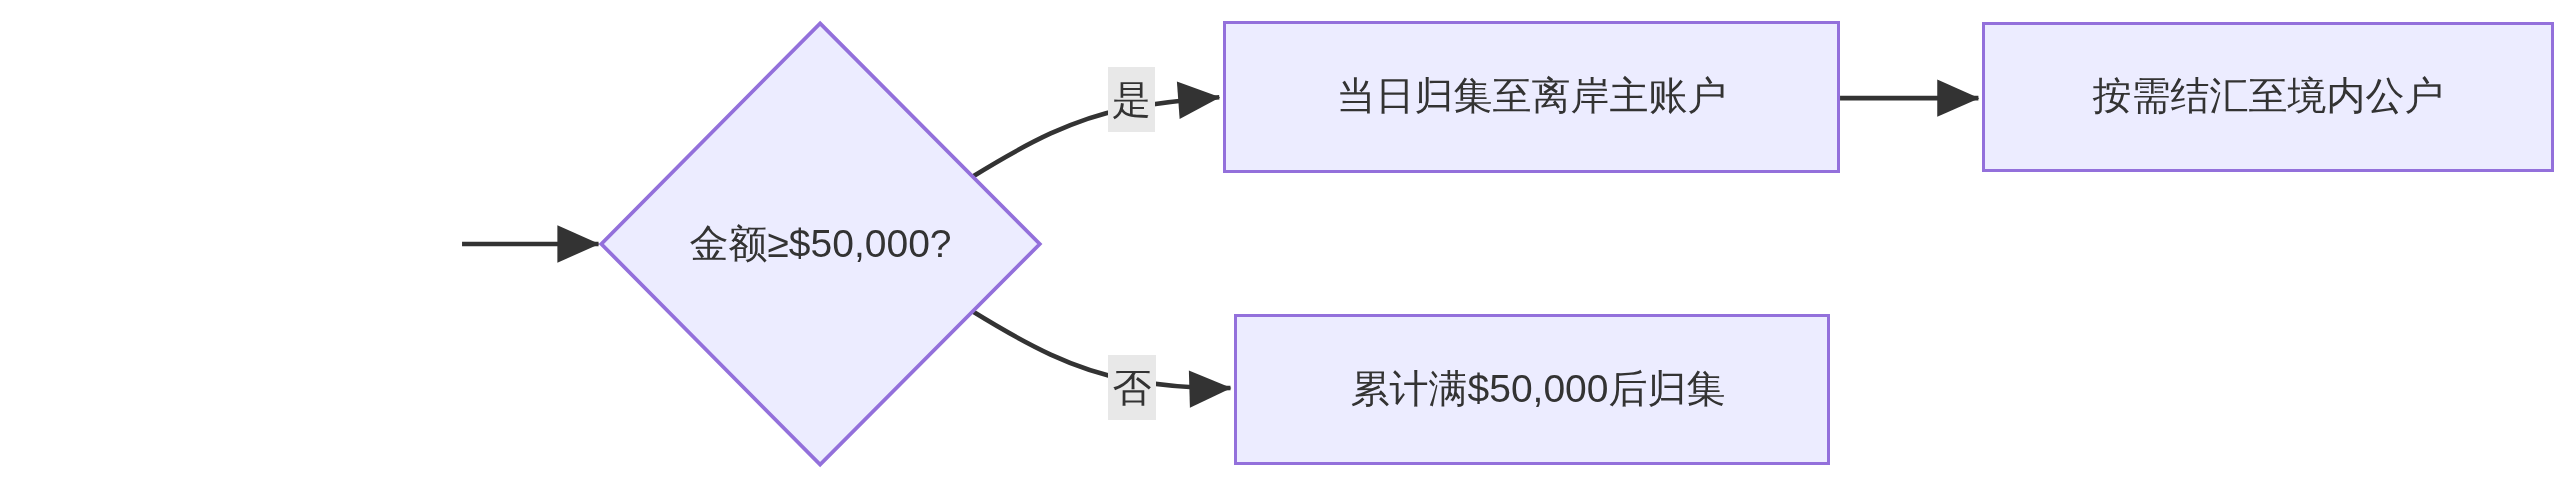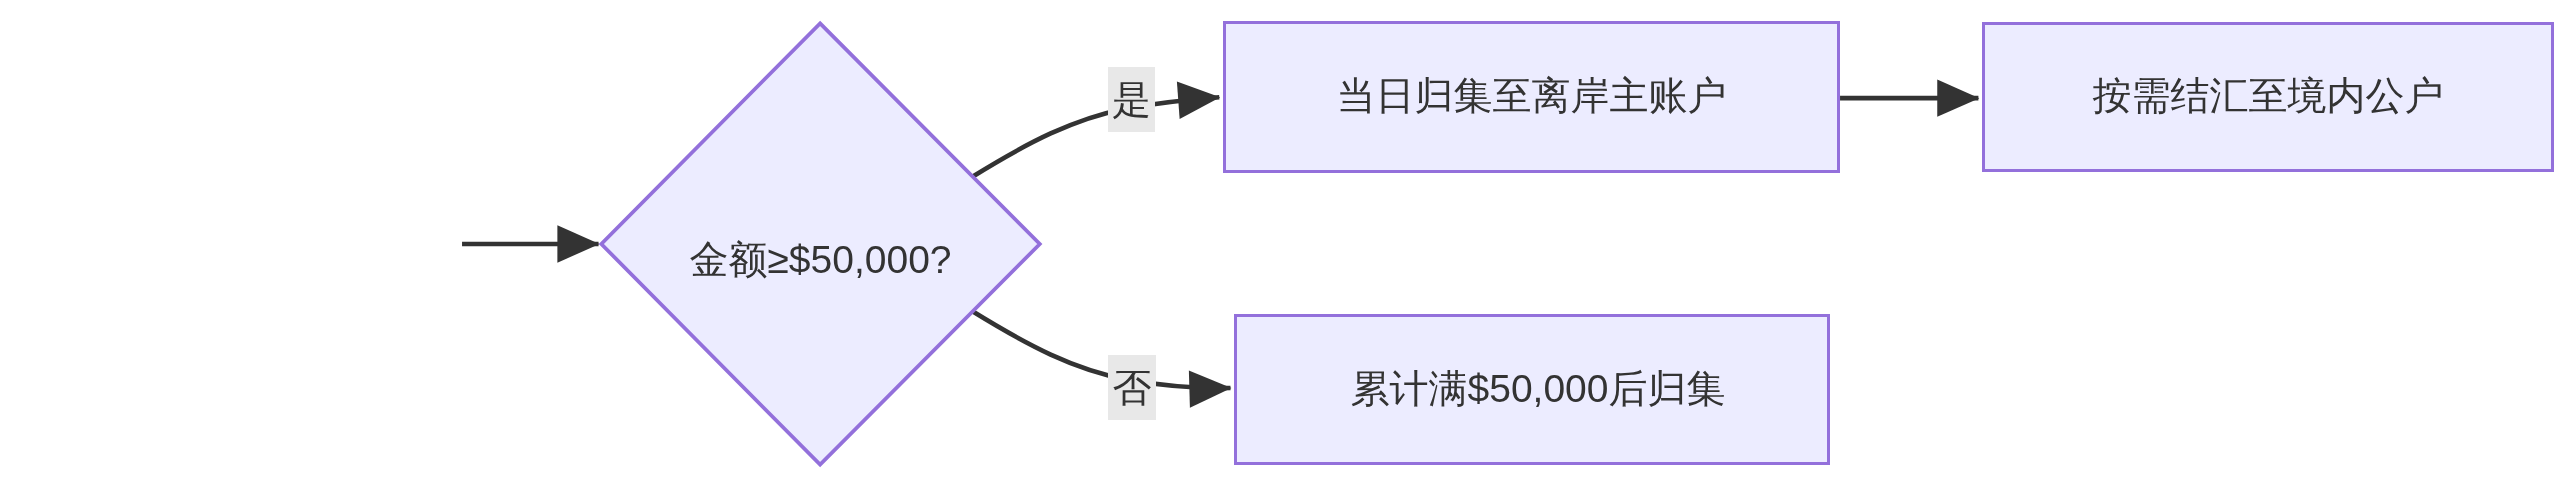--- a/index.html
+++ b/index.html
@@ -83,21 +83,21 @@
     <path class="edge-path" d="M1040,189 C1100,152 1148,127 1205,116 C1245,109 1277,106 1304,104" marker-end="url(#arrowhead)"></path>
 
     <path class="edge-path" d="M1040,333 C1100,370 1148,395 1205,406 C1245,413 1280,416 1316,415" marker-end="url(#arrowhead)"></path>
 
     <path class="edge-path" d="M1968,105 L2116,105" marker-end="url(#arrowhead)"></path>
 
     <polygon class="diamond-shape" points="877,25 1112,261 877,497 643,261"></polygon>
   </svg>
 
 
-  <div class="diamond-label" style="left:601px; top:216px; width:439px; height:56px;margin-top:16px;">
+  <div class="diamond-label" style="left:601px; top:216px; width:439px; height:56px;">
     <span>金额≥$50,000?</span>
   </div>
 
   <div class="node" style="left:1982px; top:21.5px; width:572px; height:150px;">
     <span>按需结汇至境内公户</span>
   </div>
 
   <div class="node" style="left:1223px; top:20.6px; width:617px; height:152px;">
     <span>当日归集至离岸主账户</span>
   </div>

